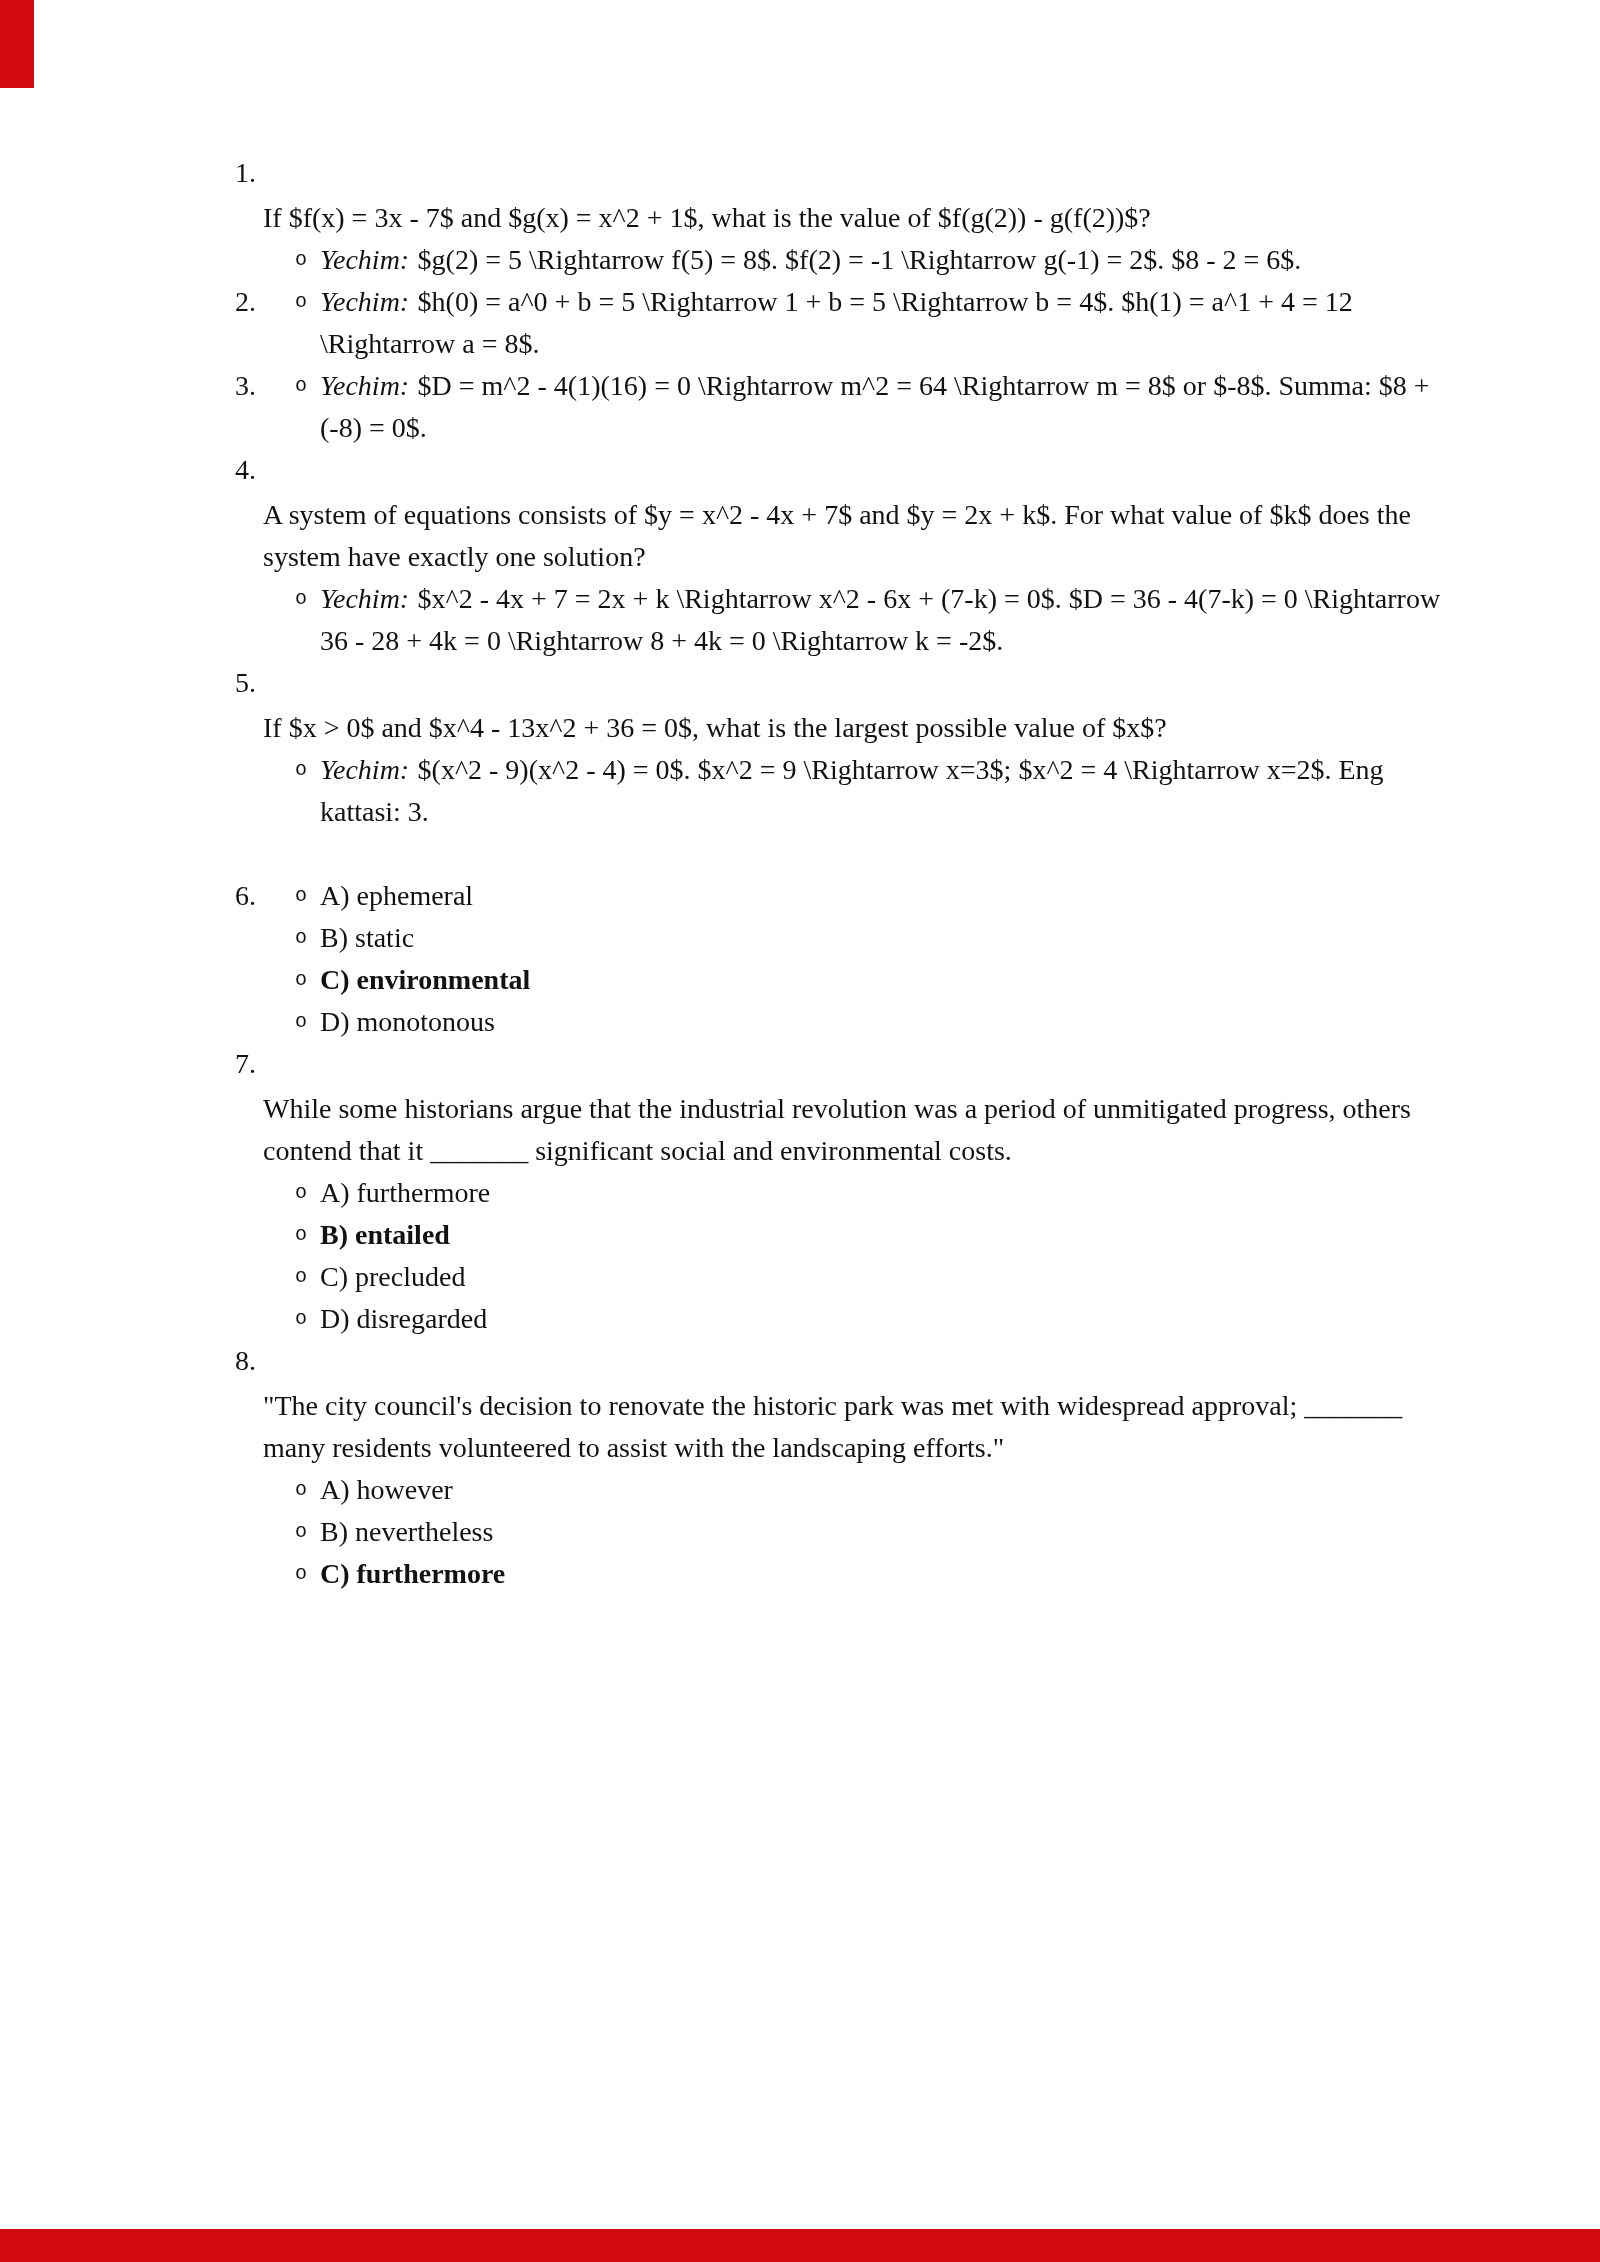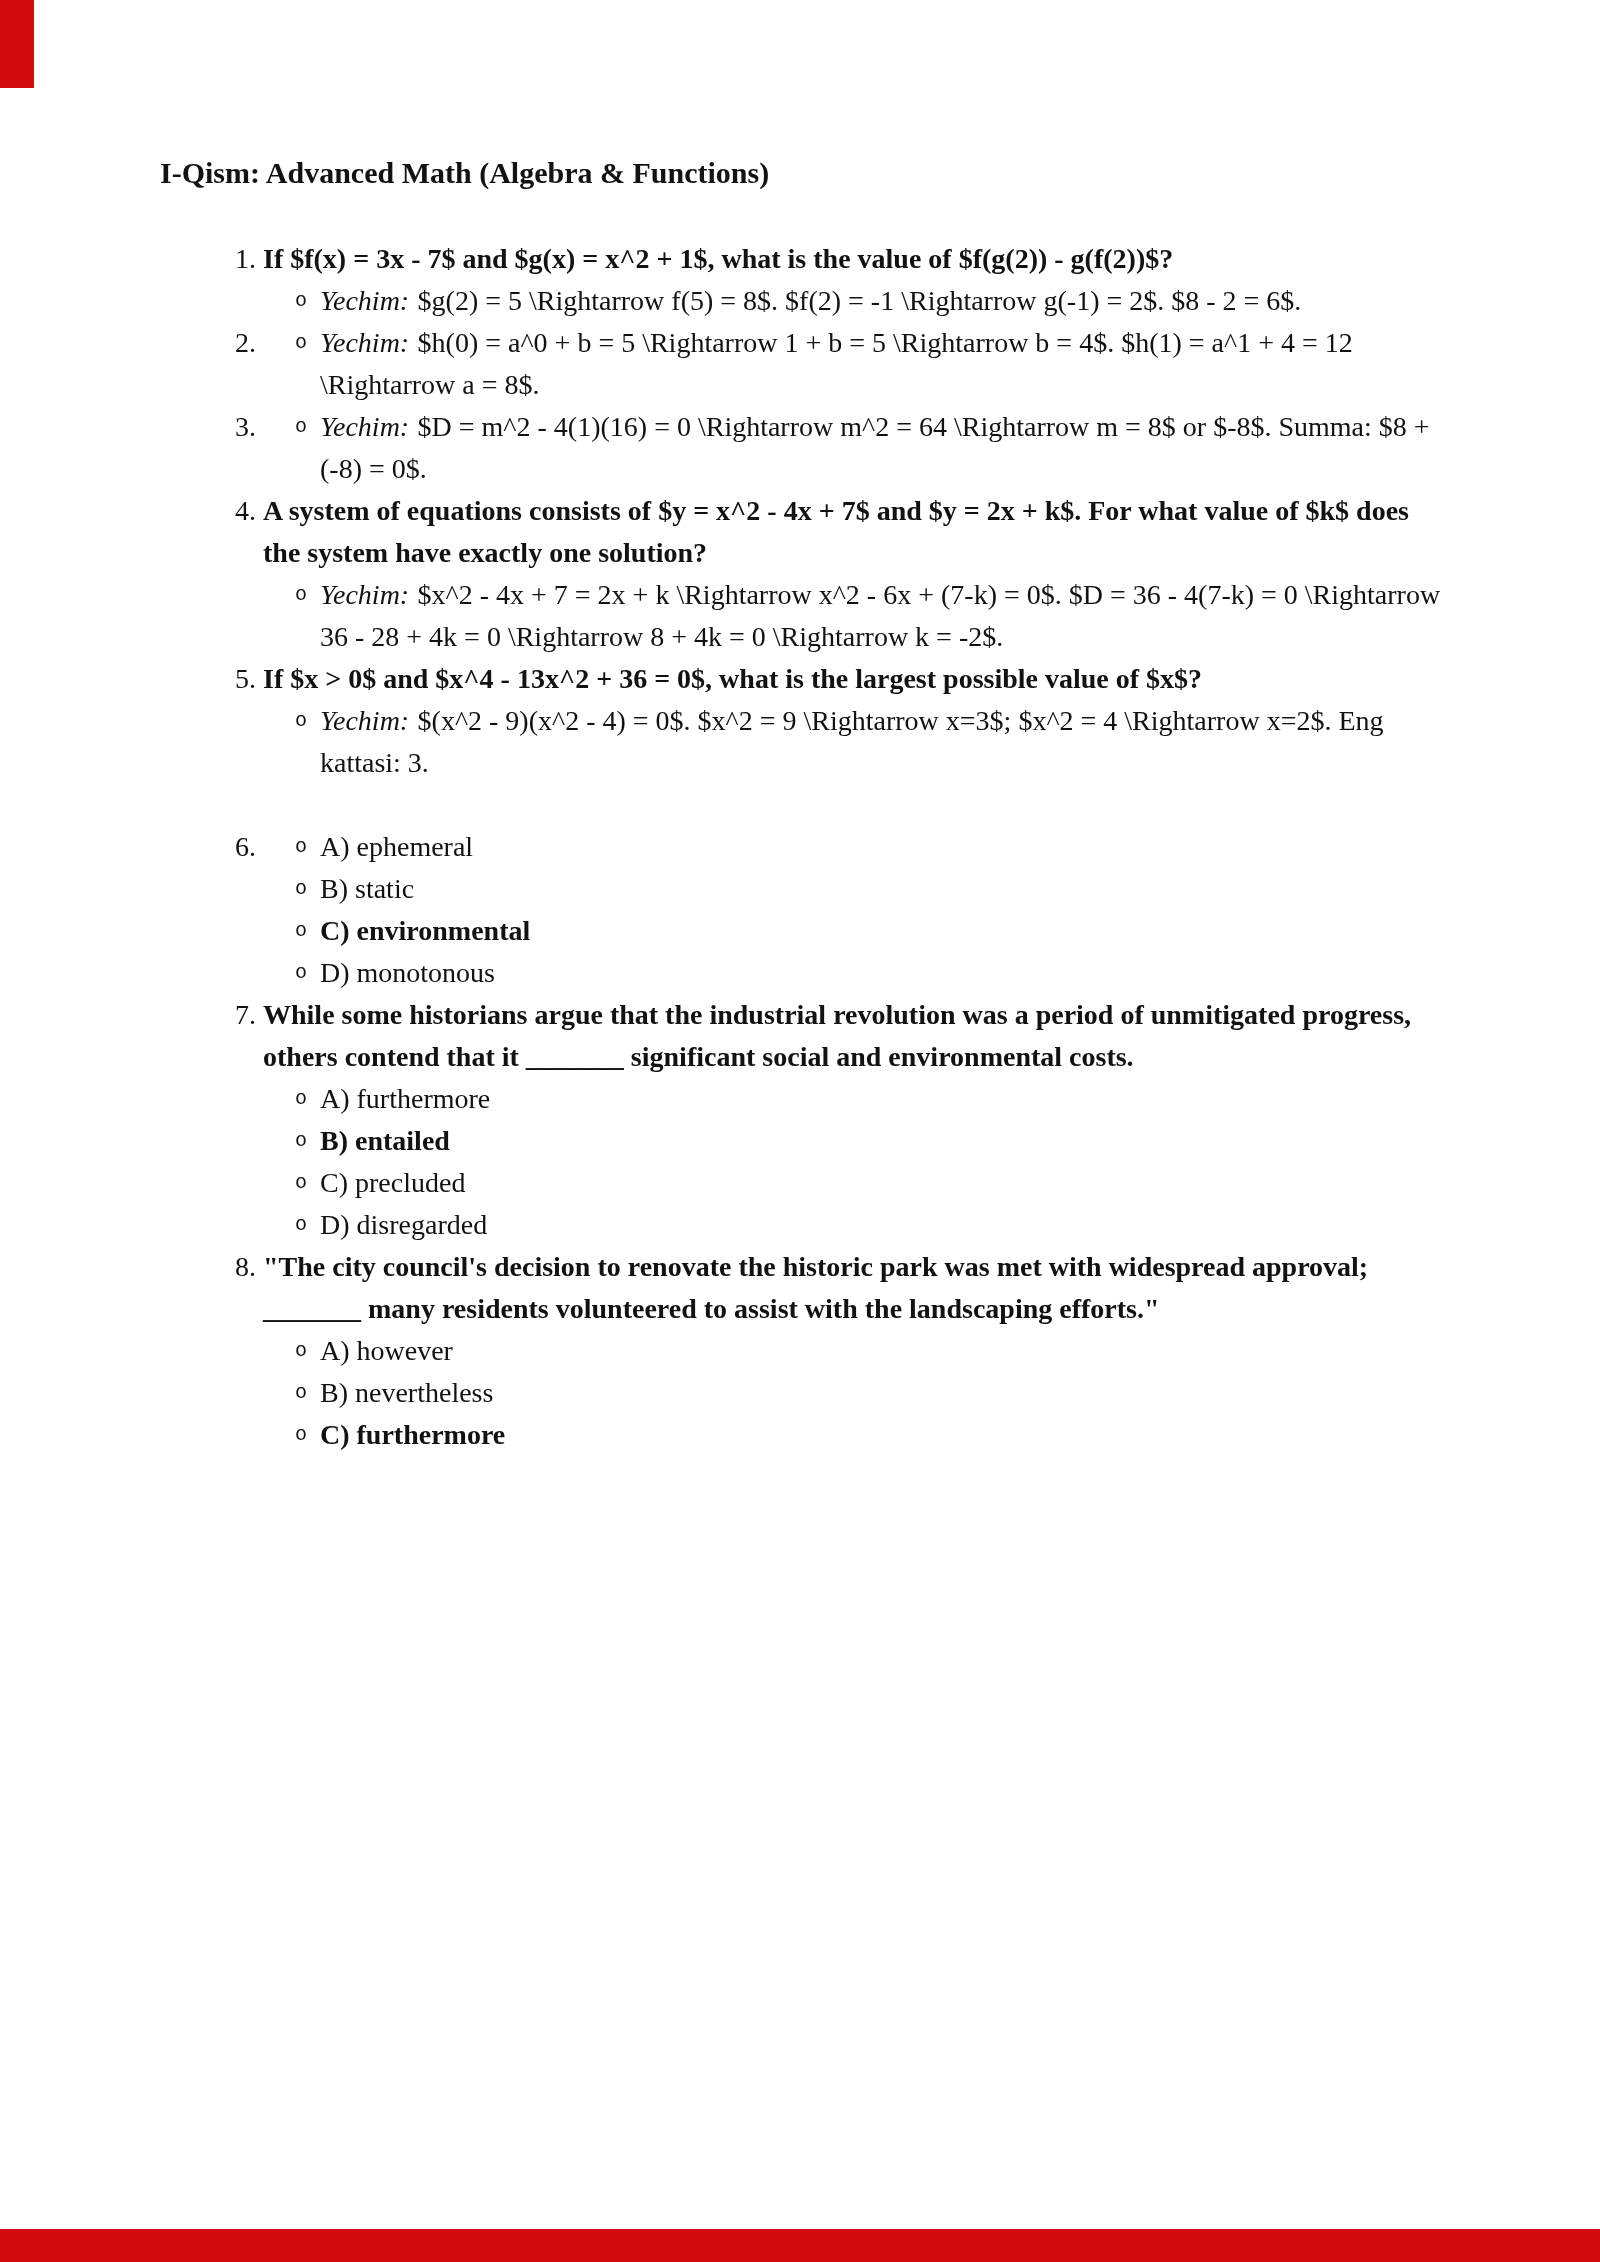--- a/index.html
+++ b/index.html
@@ -28,38 +28,37 @@
   .title{
     font-size:30px;font-weight:bold;line-height:42px;
     margin:0 0 44px 0;
   }
   .qlist{padding-left:75px;font-size:28px;line-height:42px;}
   .q-item{display:flex;align-items:flex-start;}
   .q-num{
     flex:0 0 28px;width:28px;font-size:28px;line-height:42px;
   }
   .q-body{flex:1 1 auto;min-width:0;}
-  .q-text{font-weight:bold;}
+  .q-text{font-weight:normal;margin-top:45px;}
   .sub{display:flex;align-items:flex-start;margin-left:32px;}
   .sub-bullet{
     flex:0 0 25px;width:25px;
     font-family:"Liberation Mono","DejaVu Sans Mono",monospace;
     font-size:20px;line-height:42px;
   }
   .sub-text{flex:1 1 auto;min-width:0;}
   .sol-label{font-style:italic;margin-right:0.3em;}
   .opt-bold{font-weight:bold;}
   .gap-before{margin-top:42px;}
 </style>
 </head>
 <body>
 
 <div class="canvas">
   <div class="paper">
-    <h1 class="title">I-Qism: Advanced Math (Algebra &amp; Functions)</h1>
 
     <div class="qlist">
 
       <div class="q-item">
         <div class="q-num">1.</div>
         <div class="q-body">
           <div class="q-text">If $f(x) = 3x - 7$ and $g(x) = x^2 + 1$, what is the value of $f(g(2)) - g(f(2))$?</div>
           <div class="sub">
             <div class="sub-bullet">o</div>
             <div class="sub-text"><span class="sol-label">Yechim:</span><span>$g(2) = 5 \Rightarrow f(5) = 8$. $f(2) = -1 \Rightarrow g(-1) = 2$. $8 - 2 = 6$.</span></div>

